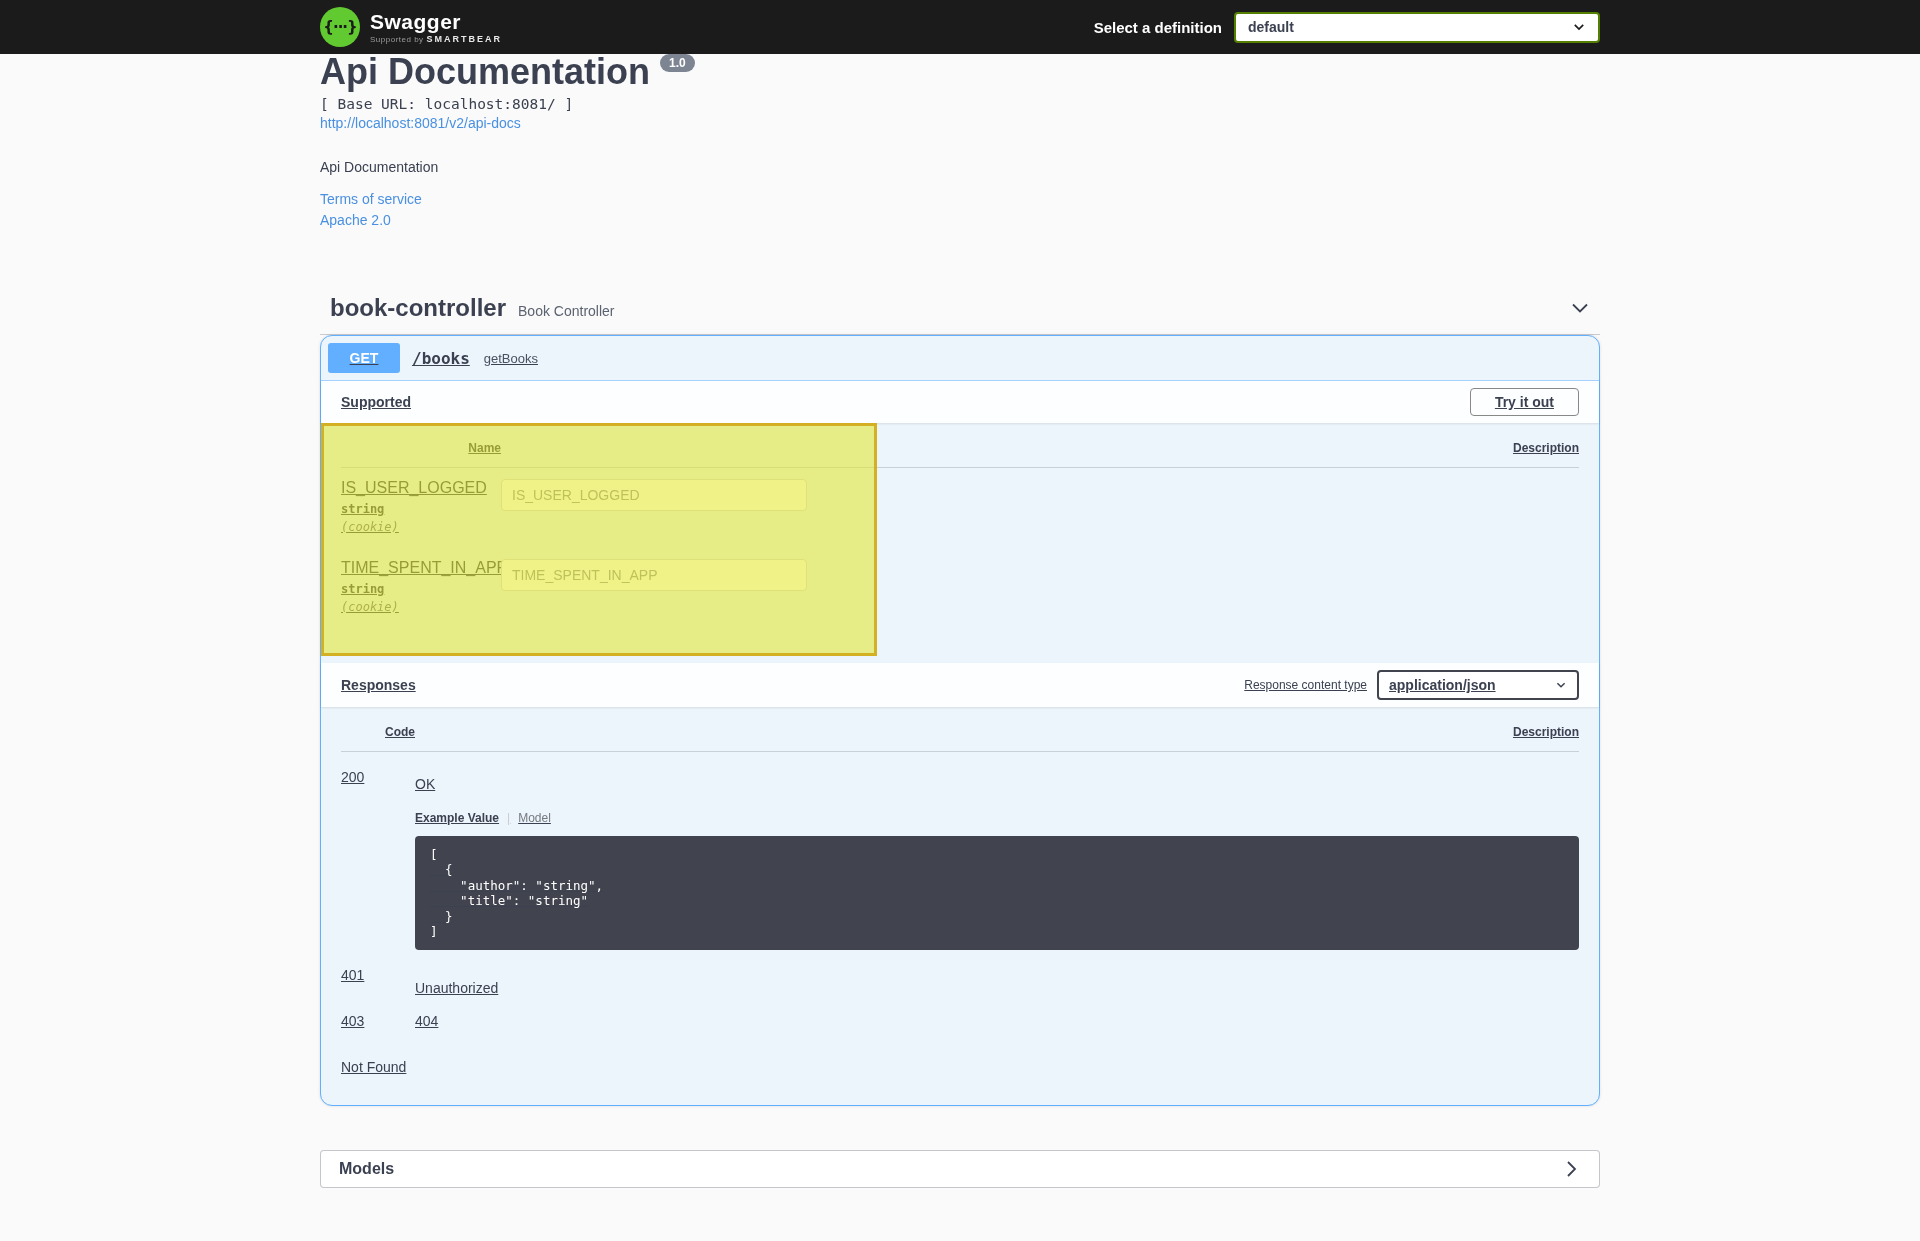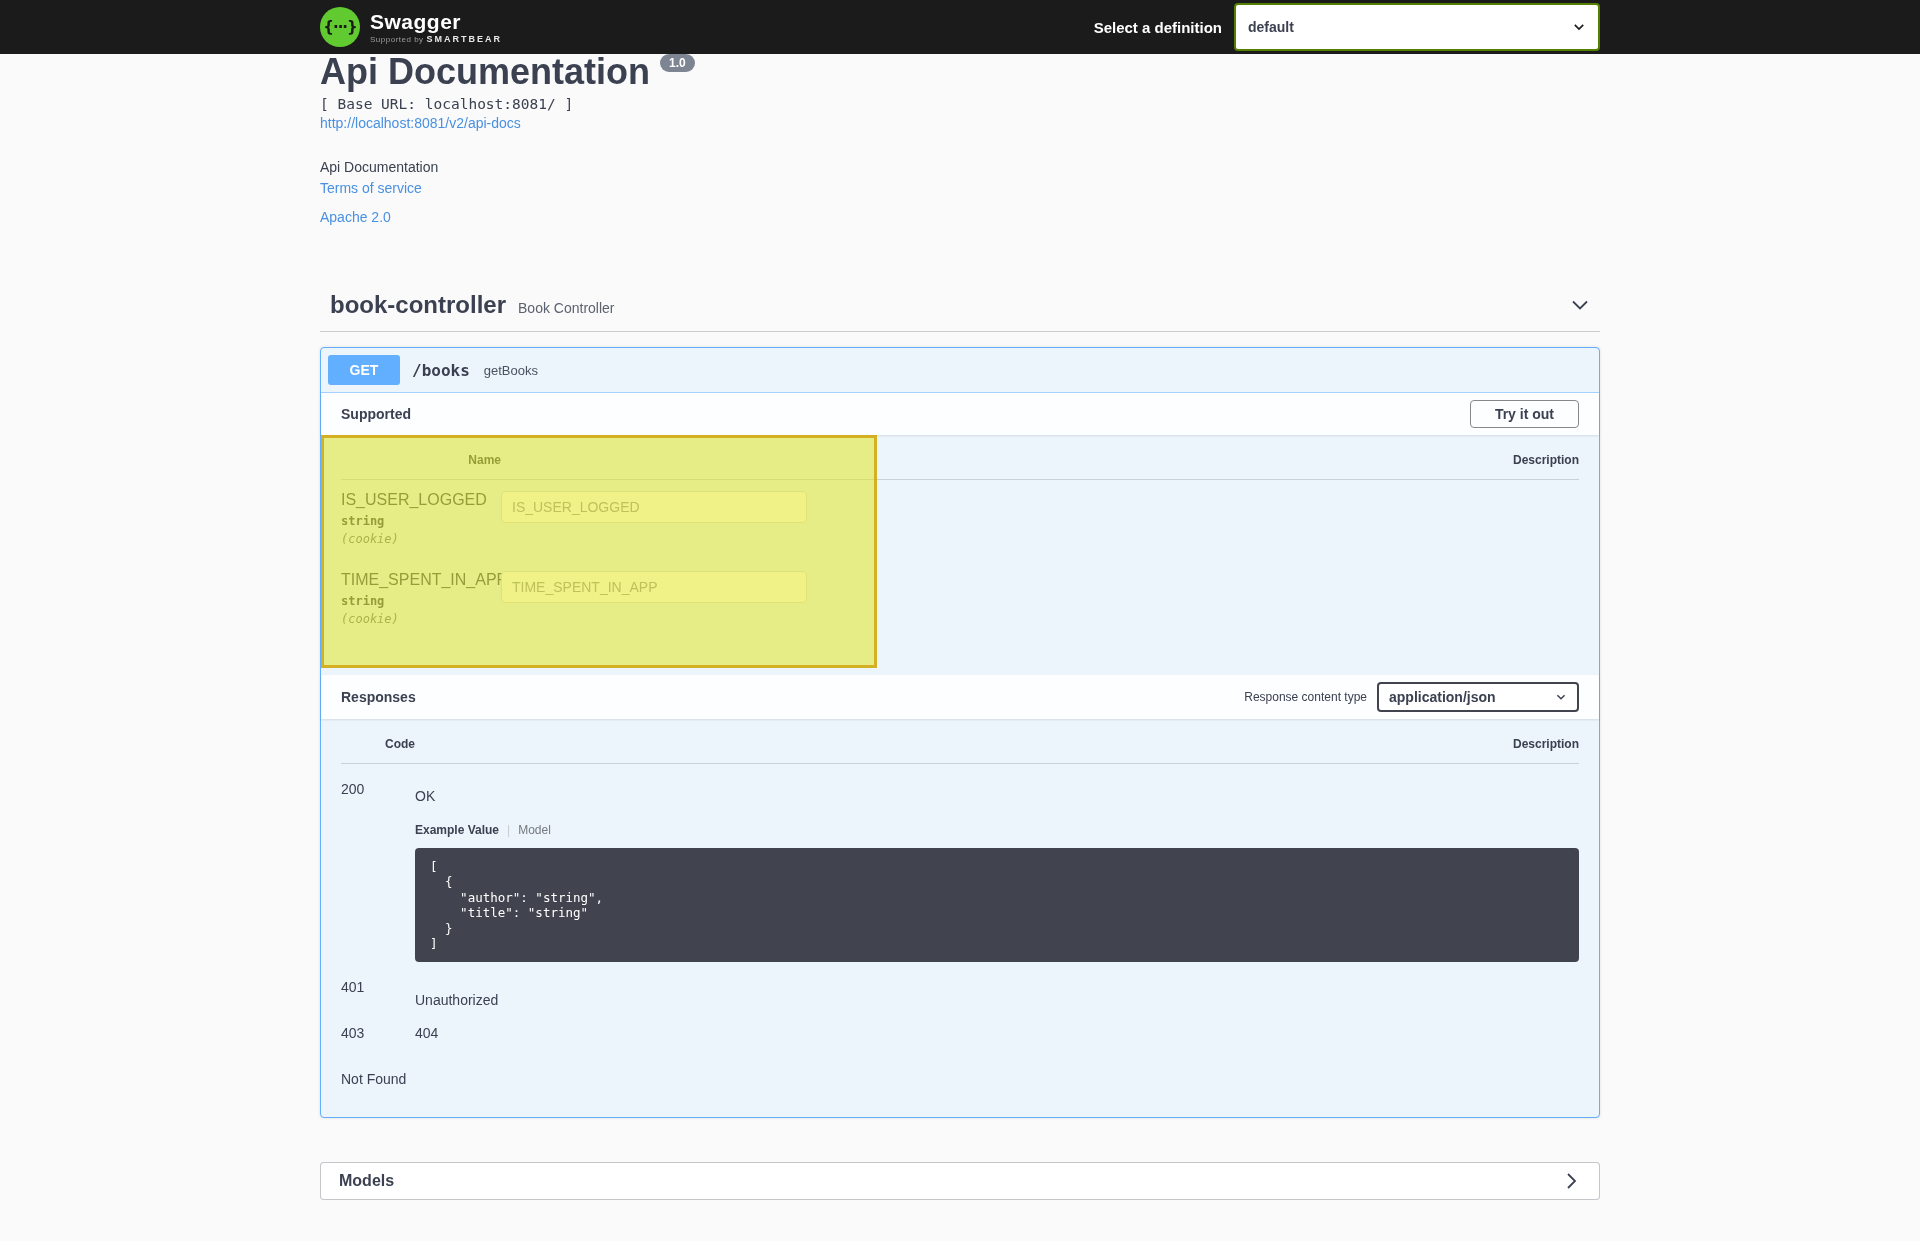--- a/index.html
+++ b/index.html
@@ -21,58 +21,58 @@
     background: #62ca31; display: flex; align-items: center; justify-content: center;
   }
   .logo-glyph { color: #1b1b1b; font-weight: bold; font-size: 15px; letter-spacing: -1px; font-family: "DejaVu Sans", sans-serif; }
   .logo-text-col { display: flex; flex-direction: column; line-height: 1; }
   .logo-title { color: #ffffff; font-size: 21px; font-weight: 600; letter-spacing: .5px; }
   .logo-sub { margin-top: 3px; font-size: 8px; color: #9b9b9b; letter-spacing: .5px; }
   .logo-sub b { color: #e8e8e8; font-size: 9px; letter-spacing: 2px; margin-left: 3px; }
   .definition-area { display: flex; align-items: center; gap: 12px; }
   .definition-label { color: #ffffff; font-weight: bold; font-size: 15px; }
   .topbar-select {
-    width: 366px; height: 48px; background: #ffffff;
+    width: 366px; height: 31px; background: #ffffff;
     border: 2px solid #547f00; border-radius: 4px;
     display: flex; align-items: center; justify-content: space-between;
     padding: 0 12px; font-size: 14px; font-weight: bold; color: #3b4151; cursor: pointer;
   }
 
   
   .info-section { }
   .info-title { font-size: 36px; font-weight: bold; color: #3b4151; line-height: 1; }
   .version-badge {
     display: inline-block; vertical-align: super;
     background: #7d8492; color: #ffffff;
     font-size: 12px; font-weight: 600;
     border-radius: 57px; padding: 3px 9px; margin-left: 10px; position: relative; top: -4px;
   }
   .base-url { font-family: "DejaVu Sans Mono", "Liberation Mono", monospace; font-size: 14.5px; margin-top: 6px; color: #3b4151; }
   a.plain-link { color: #4990e2; text-decoration: none; font-size: 14px; display: inline-block; cursor: pointer; }
   .api-docs-link { margin-top: 3px; }
   .info-description { font-size: 14px; margin-top: 27px; color: #3b4151; }
-  .info-links { margin-top: 5px; display: flex; flex-direction: column; gap: 13px; }
+  .info-links { margin-top: 16px; display: flex; flex-direction: column; gap: 5px; }
 
   
   .tag-header {
     margin-top: 66px;
     display: flex; align-items: center; justify-content: space-between;
     padding: 0 10px 12px 10px;
     border-bottom: 1px solid rgba(59,65,81,.25);
     cursor: pointer;
   }
   .tag-title { font-size: 24px; font-weight: bold; color: #3b4151; }
   .tag-desc { font-size: 14px; font-weight: 400; color: #5b6270; margin-left: 12px; }
 
   
   .opblock {
-    margin-top: 15px;
-    border: 1px solid #61affe; border-radius: 4px;
+    border: 1px solid #61affe; border-radius: 12px;
     background: #ecf4fc;
     box-shadow: 0 0 3px rgba(0,0,0,.12);
+    text-decoration: underline;
   }
   .opblock-summary {
     display: flex; align-items: center; padding: 7px;
     border-bottom: 1px solid rgba(97,175,254,.5);
     cursor: pointer;
   }
   .method-badge {
     background: #61affe; color: #ffffff;
     font-weight: bold; font-size: 14px;
     width: 72px; text-align: center; padding: 7px 0; border-radius: 3px;

